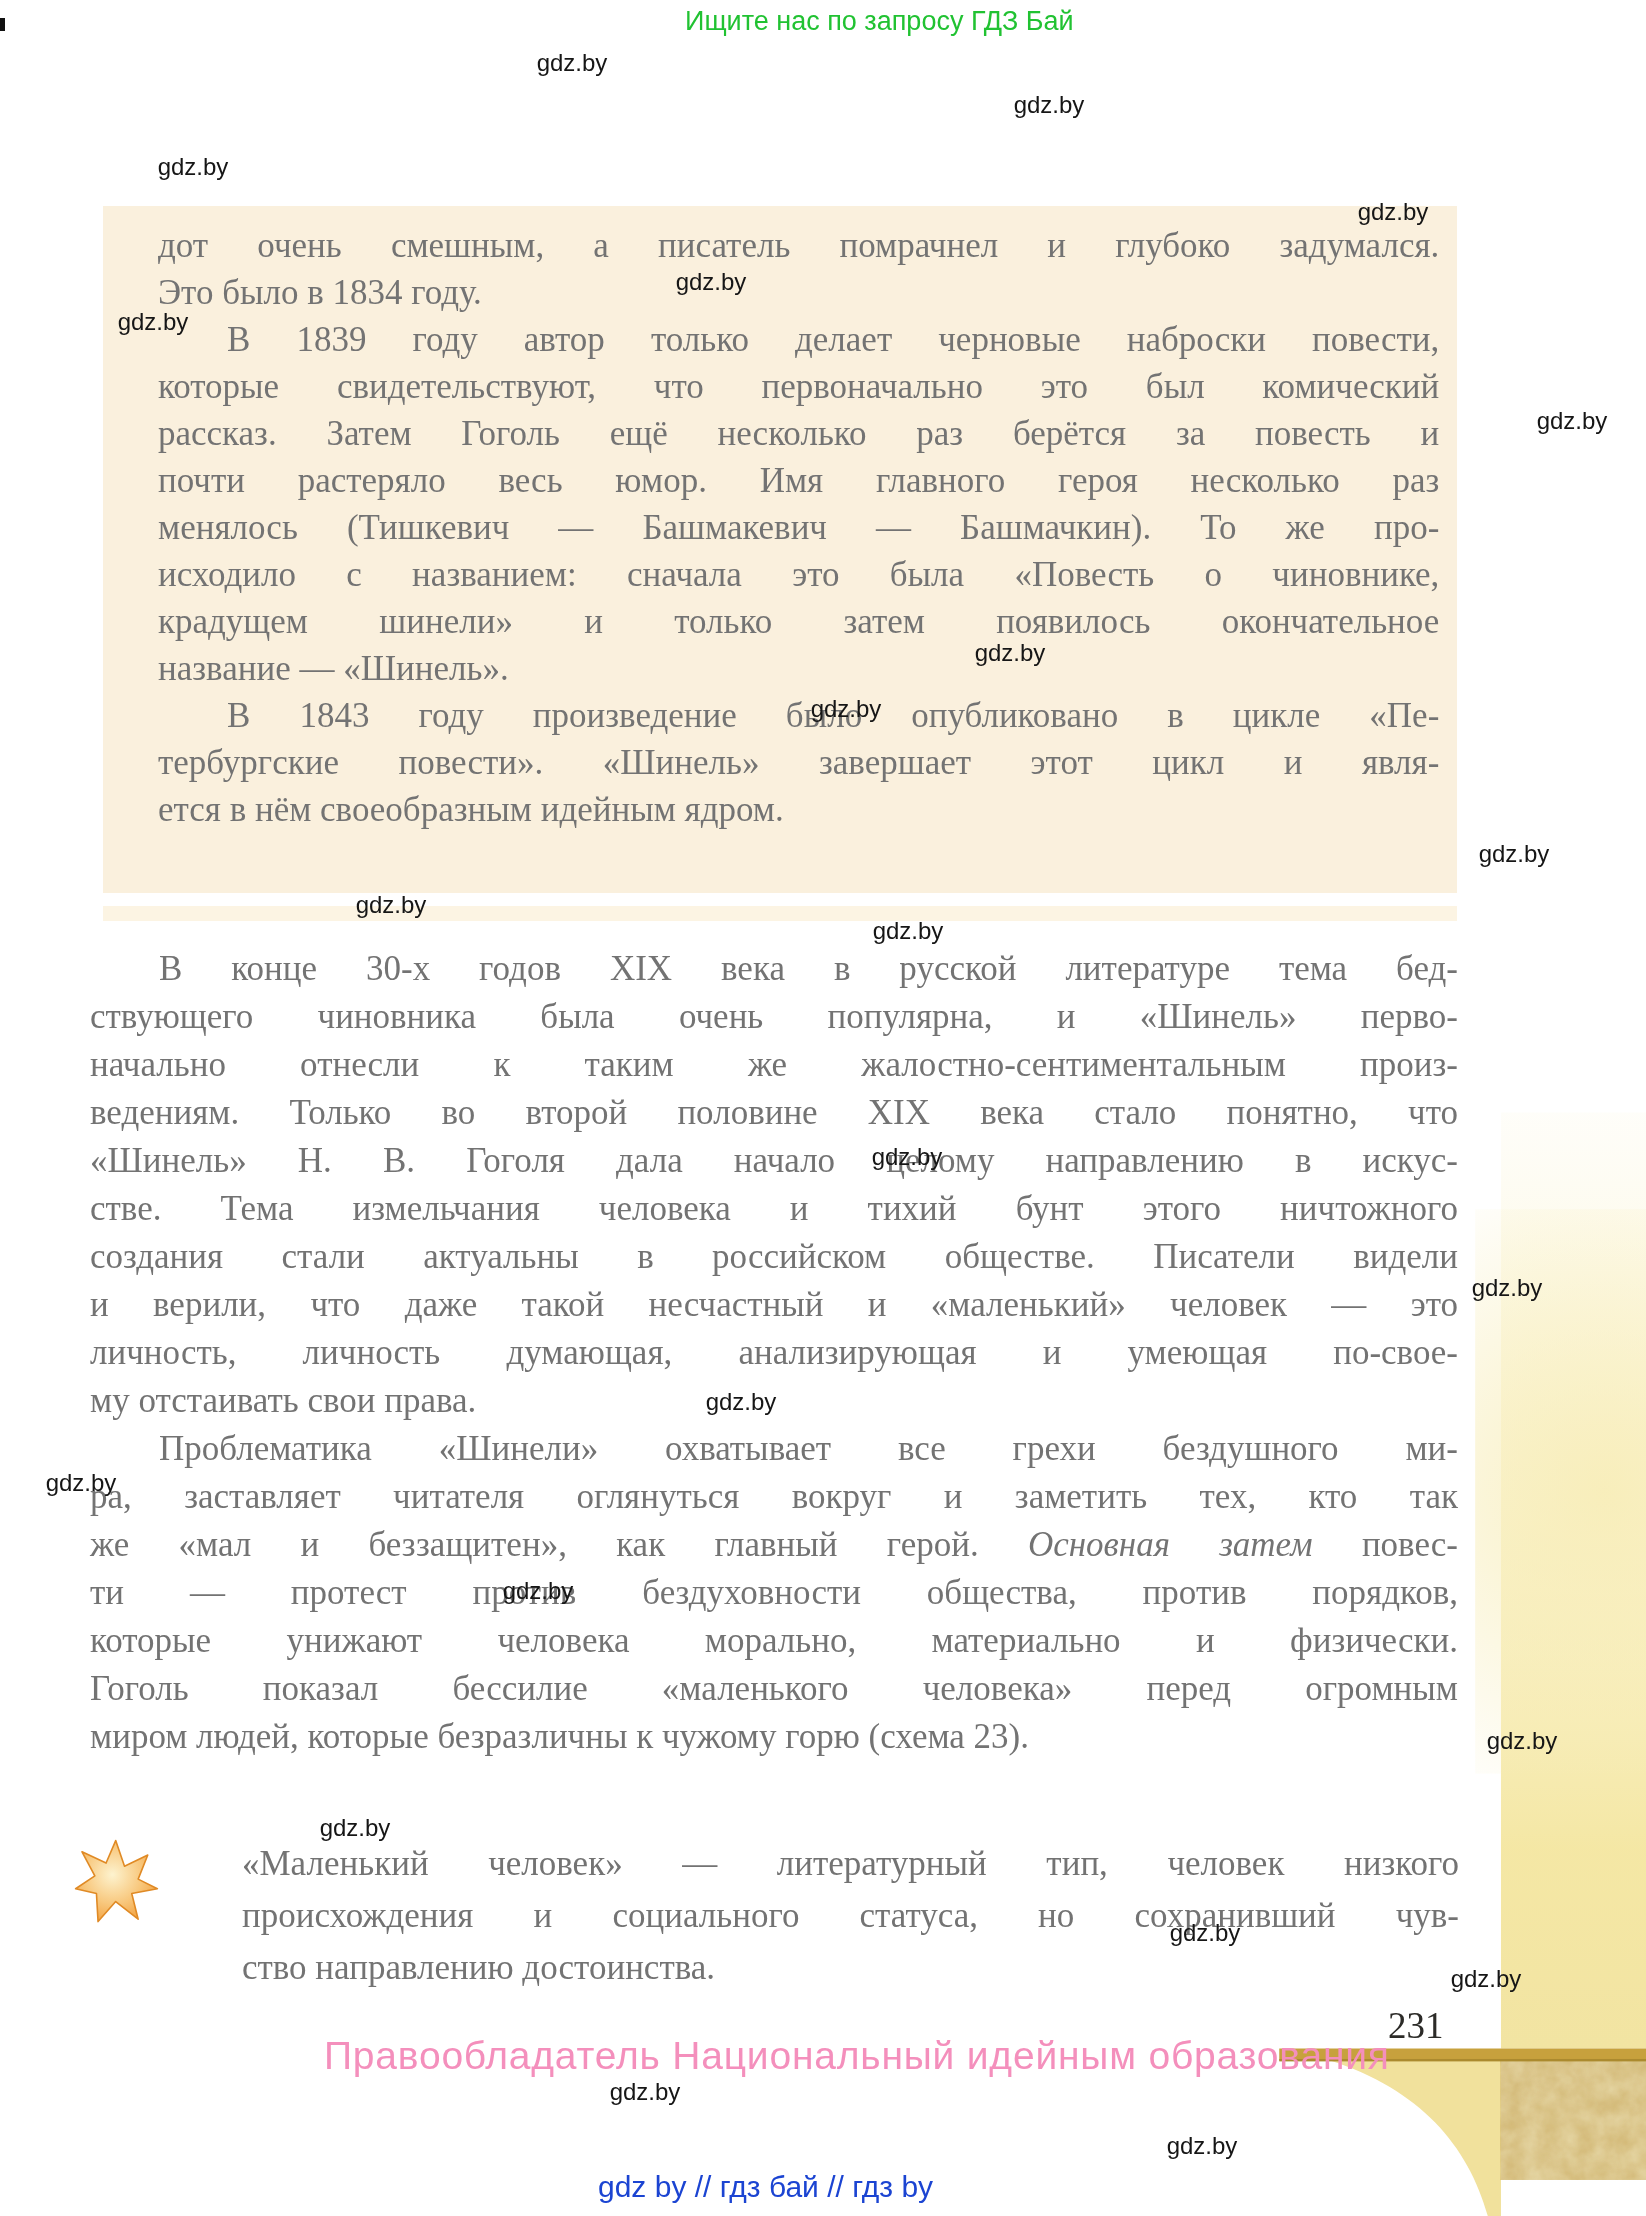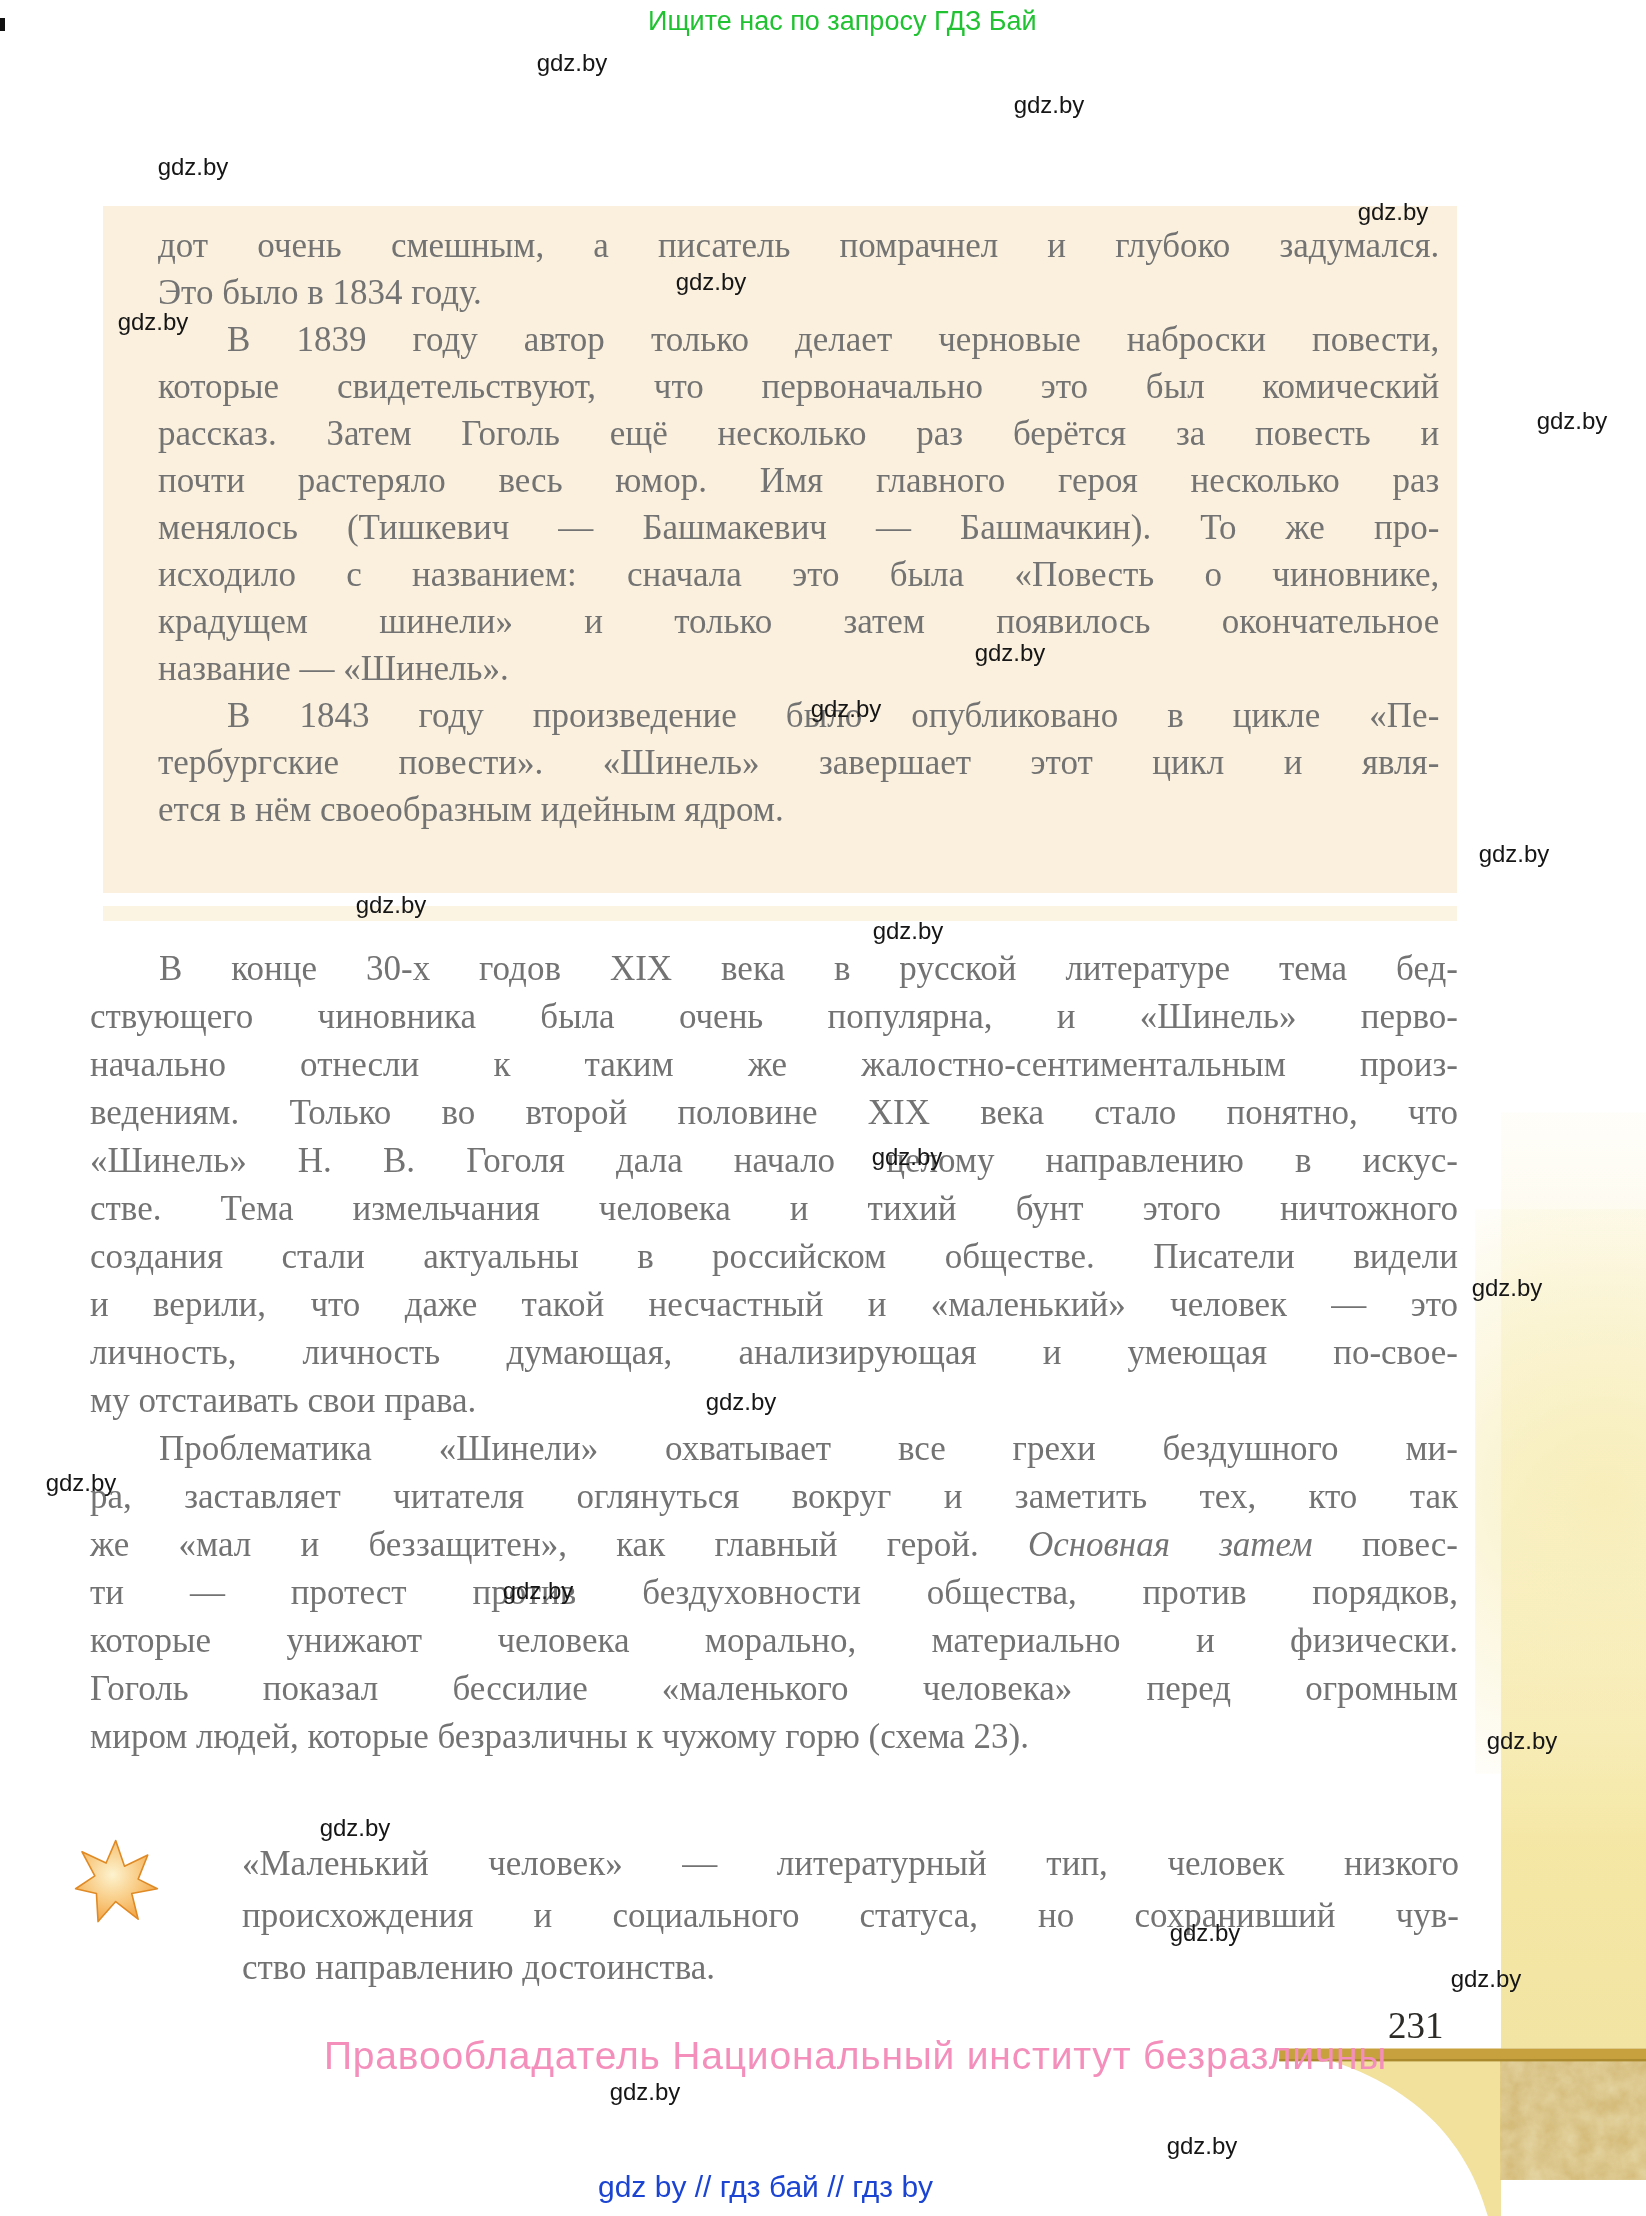--- a/index.html
+++ b/index.html
@@ -17,21 +17,21 @@
   .hl-inner{position:absolute;left:55px;right:17.7px;top:16px;line-height:47px;}
   .hl-strip{left:103px;top:906px;width:1354px;height:14.5px;background:#fcf4e3;}
   
   .bodytext{left:90px;top:945px;width:1368px;}
   
   .deftext{left:242px;top:1838px;width:1217px;line-height:52px;}
   
   .wm{position:absolute;font-family:"Liberation Sans",sans-serif;font-size:24px;color:#161616;
       transform:translate(-50%,-50%);white-space:nowrap;}
   
-  .green{left:648px;top:6.4px;font-family:"Liberation Sans",sans-serif;font-size:27px;color:#21c232;}
+  .green{left:685px;top:6.4px;font-family:"Liberation Sans",sans-serif;font-size:27px;color:#21c232;}
   .pink{left:324px;top:2034px;font-family:"Liberation Sans",sans-serif;font-size:39px;color:#f48fbc;letter-spacing:0.8px;}
   .blue{left:598px;top:2170px;font-family:"Liberation Sans",sans-serif;font-size:30px;color:#1b44d2;}
   .pageno{left:1388px;top:2004px;font-size:37px;color:#2c2b28;}
   .artifact{left:0;top:17.7px;width:4.8px;height:13px;background:#111;}
   svg{display:block;}
 </style>
 </head>
 <body>
 
 <div class="abs artifact"></div>
@@ -120,21 +120,21 @@
   <polygon points="52,2 63,34 92,20 80,50 104,62 72,68 80,100 52,78 30,103 28,68 2,62 26,46 10,16 40,30" fill="url(#starg)" stroke="#e08a25" stroke-width="2" stroke-linejoin="round"></polygon>
 </svg>
 <div class="abs deftext textcol">
   <div class="ln">«Маленький человек» — литературный тип, человек низкого</div>
   <div class="ln">происхождения и социального статуса, но сохранивший чув-</div>
   <div class="ln pend">ство направлению достоинства.</div>
 </div>
 
 <div class="abs pageno">231</div>
 
-<div class="abs pink">Правообладатель Национальный институт безразличны</div>
+<div class="abs pink">Правообладатель Национальный идейным образования</div>
 
 <div class="abs blue">gdz by  //  гдз бай  //  гдз by</div>
 
 <span class="wm" style="left:572px;top:63px">gdz.by</span>
 <span class="wm" style="left:1049px;top:105px">gdz.by</span>
 <span class="wm" style="left:193px;top:167px">gdz.by</span>
 <span class="wm" style="left:1393px;top:212px">gdz.by</span>
 <span class="wm" style="left:711px;top:282px">gdz.by</span>
 <span class="wm" style="left:153px;top:322px">gdz.by</span>
 <span class="wm" style="left:1572px;top:421px">gdz.by</span>

